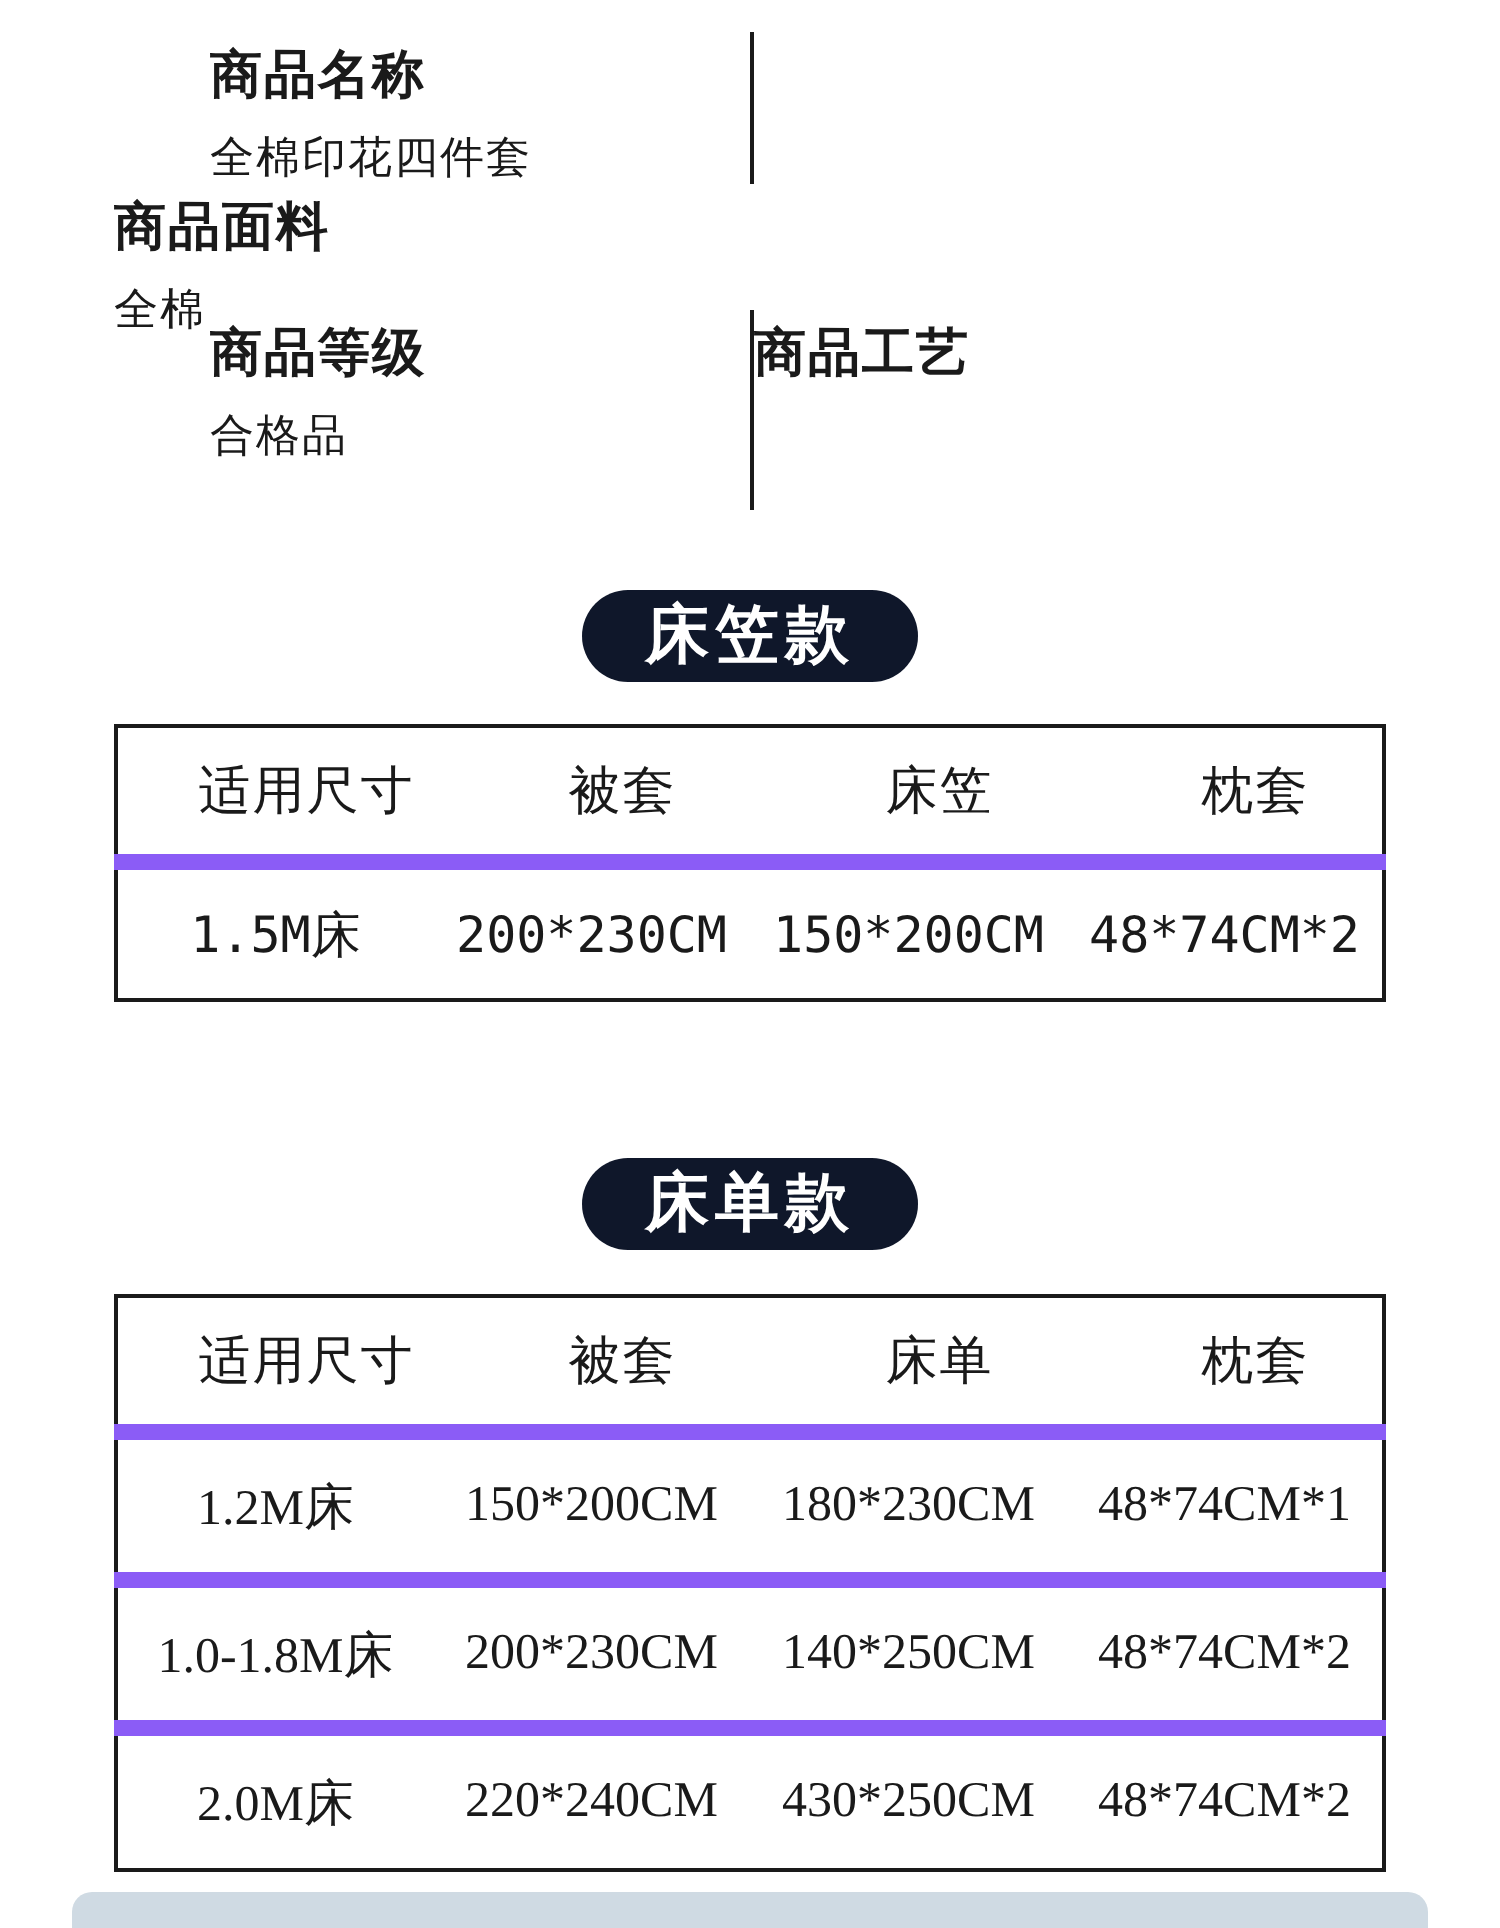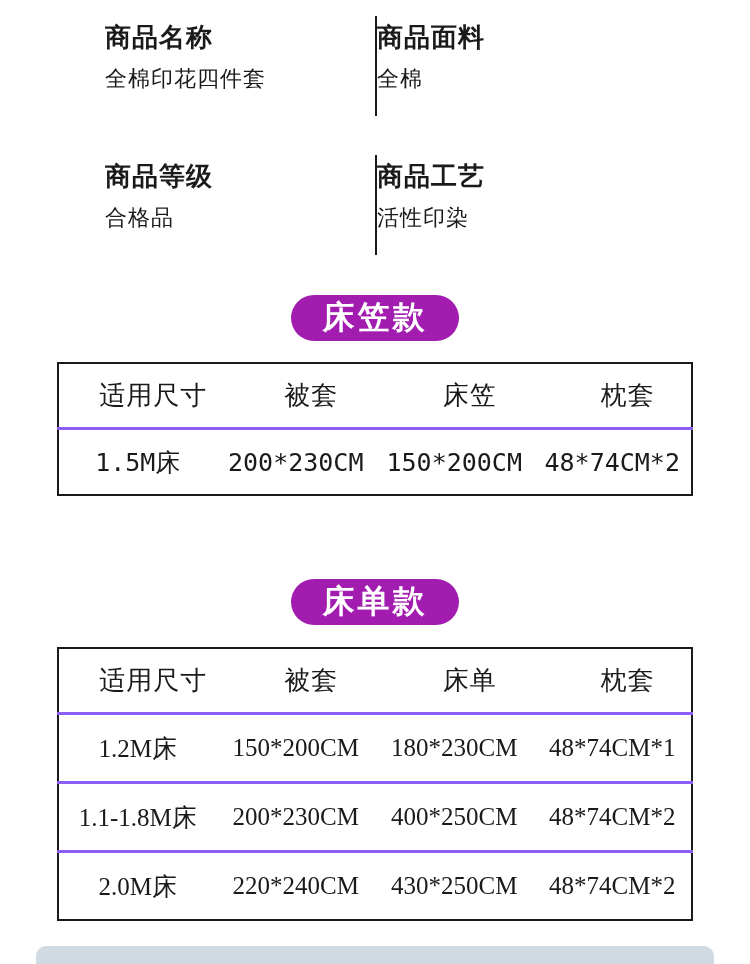--- a/index.html
+++ b/index.html
@@ -1,42 +1,42 @@
 <!DOCTYPE html>
 <html><head>
 <meta charset="utf-8">
 <style>
   html,body{margin:0;padding:0;}
   body{width:750px;height:964px;background:#ffffff;font-family:"Liberation Sans","DejaVu Sans",sans-serif;color:#1a1a1a;}
   .page{position:relative;width:750px;height:964px;overflow:hidden;background:#ffffff;}
 
   
   .attr-row{position:absolute;left:57px;width:636px;height:100px;display:flex;}
-  .attr-row.r1{top:16px;}
+  .attr-row.r1{top:16px;flex-direction:column;}
   .attr-row.r2{top:155px;}
   .attr-cell{box-sizing:border-box;}
   .attr-cell.left{width:320px;padding-left:48px;border-right:2px solid #1a1a1a;}
   .attr-cell.right{flex:1;}
   .attr-label{margin-top:6px;font-size:26px;line-height:30px;font-weight:600;letter-spacing:1px;}
   .attr-value{margin-top:14px;font-size:22px;line-height:26px;font-weight:400;letter-spacing:1px;}
 
   
   .badge{position:absolute;left:50%;transform:translateX(-50%);width:168px;height:46px;
-         border-radius:23px;background:#a21caf;color:#ffffff;font-size:32px;font-weight:600;
+         border-radius:23px;background:#0f172a;color:#ffffff;font-size:32px;font-weight:600;
          display:flex;align-items:center;justify-content:center;letter-spacing:3px;}
   .badge.b1{top:295px;}
   .badge.b2{top:579px;}
 
   
   .spec-table{position:absolute;left:57px;width:636px;border-collapse:collapse;table-layout:fixed;
               border:2px solid #1a1a1a;}
   .spec-table th{font-size:26px;font-weight:400;height:61px;text-align:center;letter-spacing:1px;padding-left:32px;}
   .spec-table td{font-size:25px;text-align:center;
                  font-family:"DejaVu Sans Mono","Liberation Mono",monospace;}
-  .spec-table tr + tr td{border-top:3px solid #8b5cf6;}
+  .spec-table tr + tr td{border-top:8px solid #8b5cf6;}
   .t1{top:362px;}
   .t1 td{height:62px;}
   .t2{top:647px;}
   .t2 td{height:64px;font-family:Liberation Serif, serif;}
 
   
   .footer-bar{position:absolute;left:36px;width:678px;top:946px;height:18px;
               background:#cfdae3;border-radius:10px 10px 0 0;}
 </style>
 </head>
@@ -55,21 +55,20 @@
     </div>
   </div>
 
   <div class="attr-row r2">
     <div class="attr-cell left">
       <div class="attr-label">商品等级</div>
       <div class="attr-value">合格品</div>
     </div>
     <div class="attr-cell right">
       <div class="attr-label">商品工艺</div>
-      <div class="attr-value">活性印染</div>
     </div>
   </div>
 
   <div class="badge b1">床笠款</div>
 
   <table class="spec-table t1">
     <tbody>
       <tr>
         <th>适用尺寸</th>
         <th>被套</th>
@@ -95,23 +94,23 @@
         <th>床单</th>
         <th>枕套</th>
       </tr>
       <tr>
         <td>1.2M床</td>
         <td>150*200CM</td>
         <td>180*230CM</td>
         <td>48*74CM*1</td>
       </tr>
       <tr>
-        <td>1.1-1.8M床</td>
+        <td>1.0-1.8M床</td>
         <td>200*230CM</td>
-        <td>400*250CM</td>
+        <td>140*250CM</td>
         <td>48*74CM*2</td>
       </tr>
       <tr>
         <td>2.0M床</td>
         <td>220*240CM</td>
         <td>430*250CM</td>
         <td>48*74CM*2</td>
       </tr>
     </tbody>
   </table>

